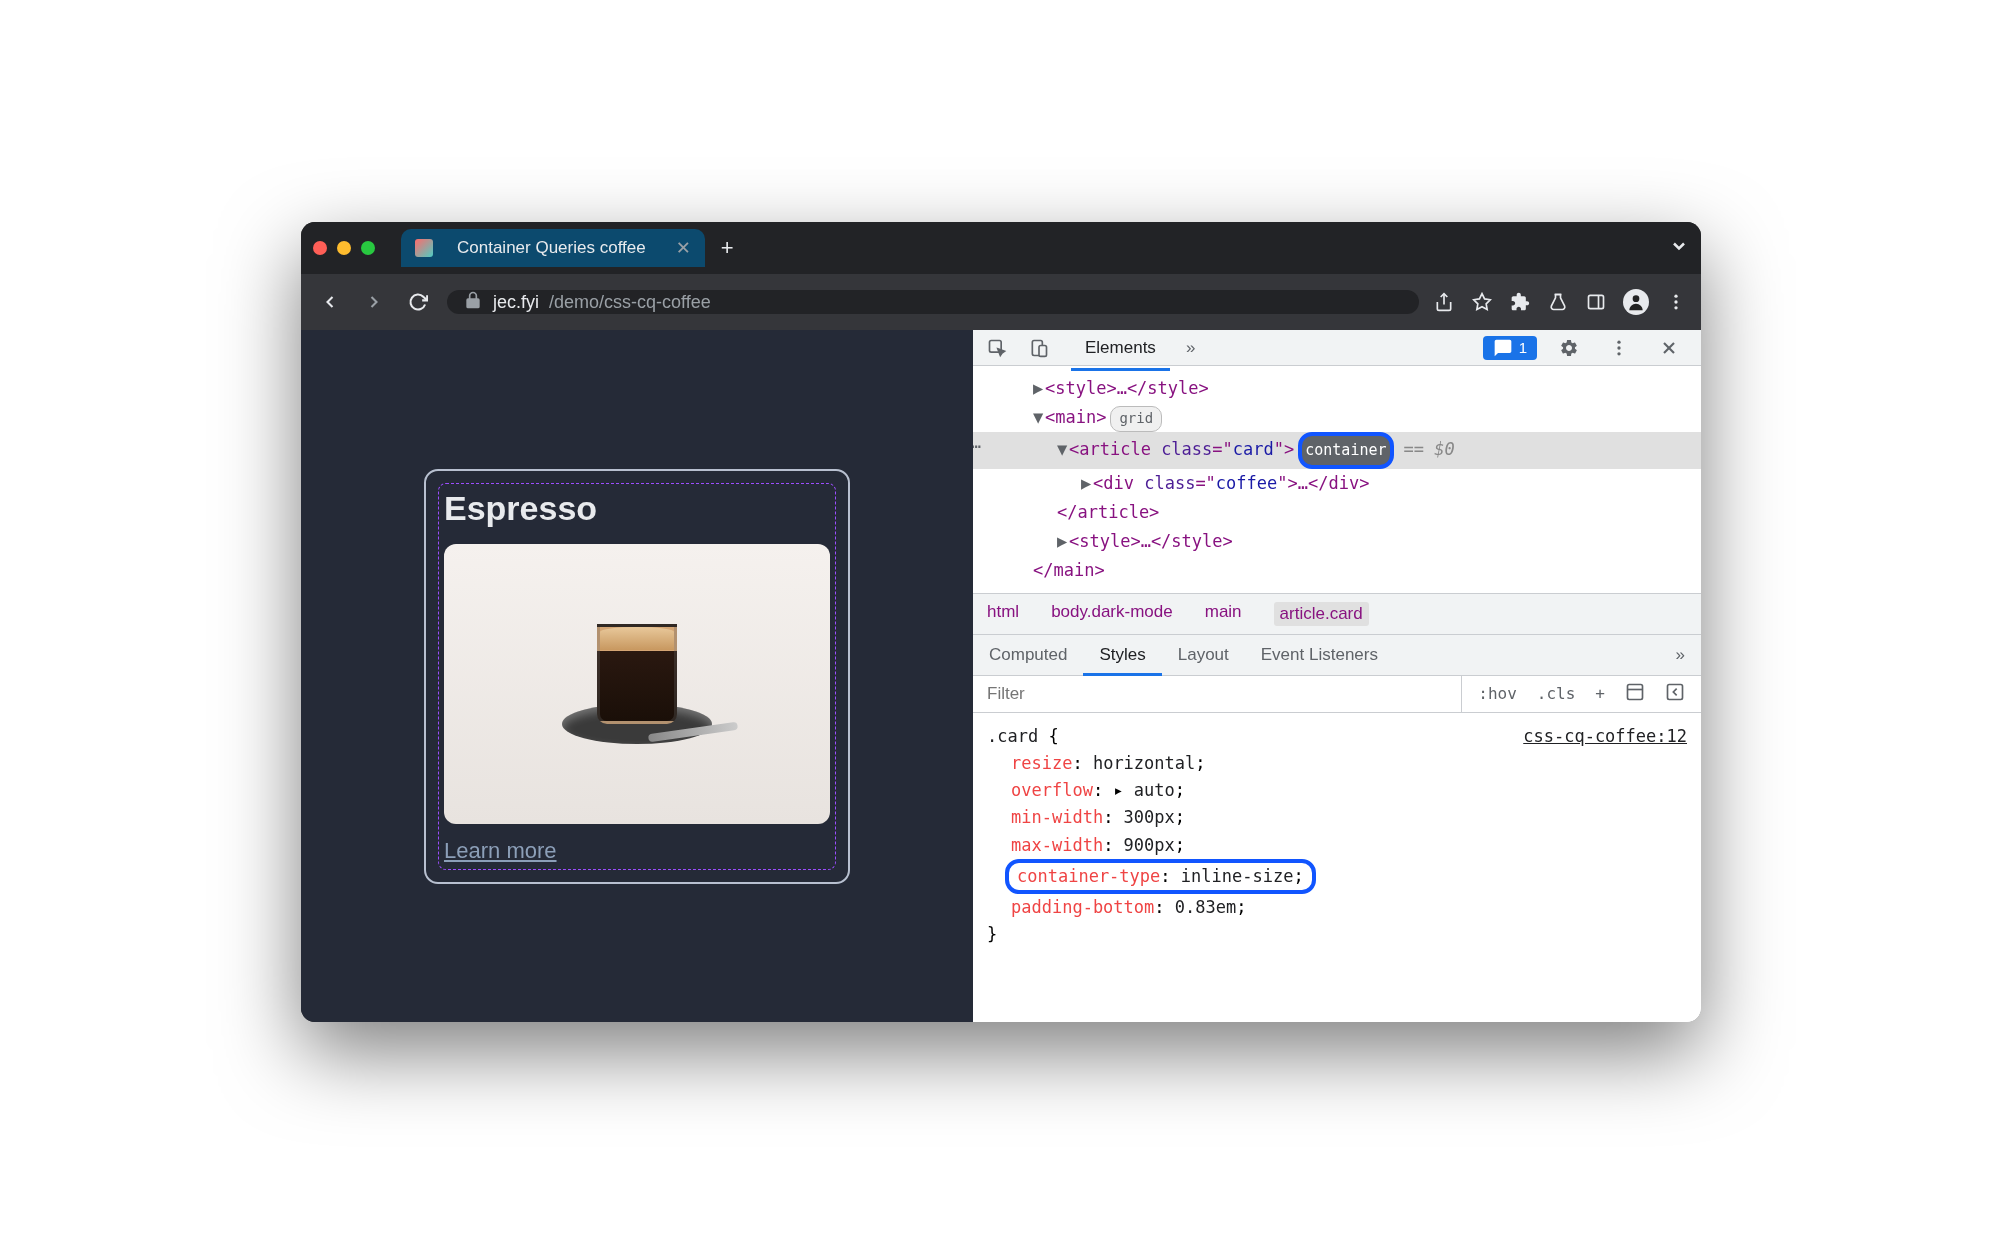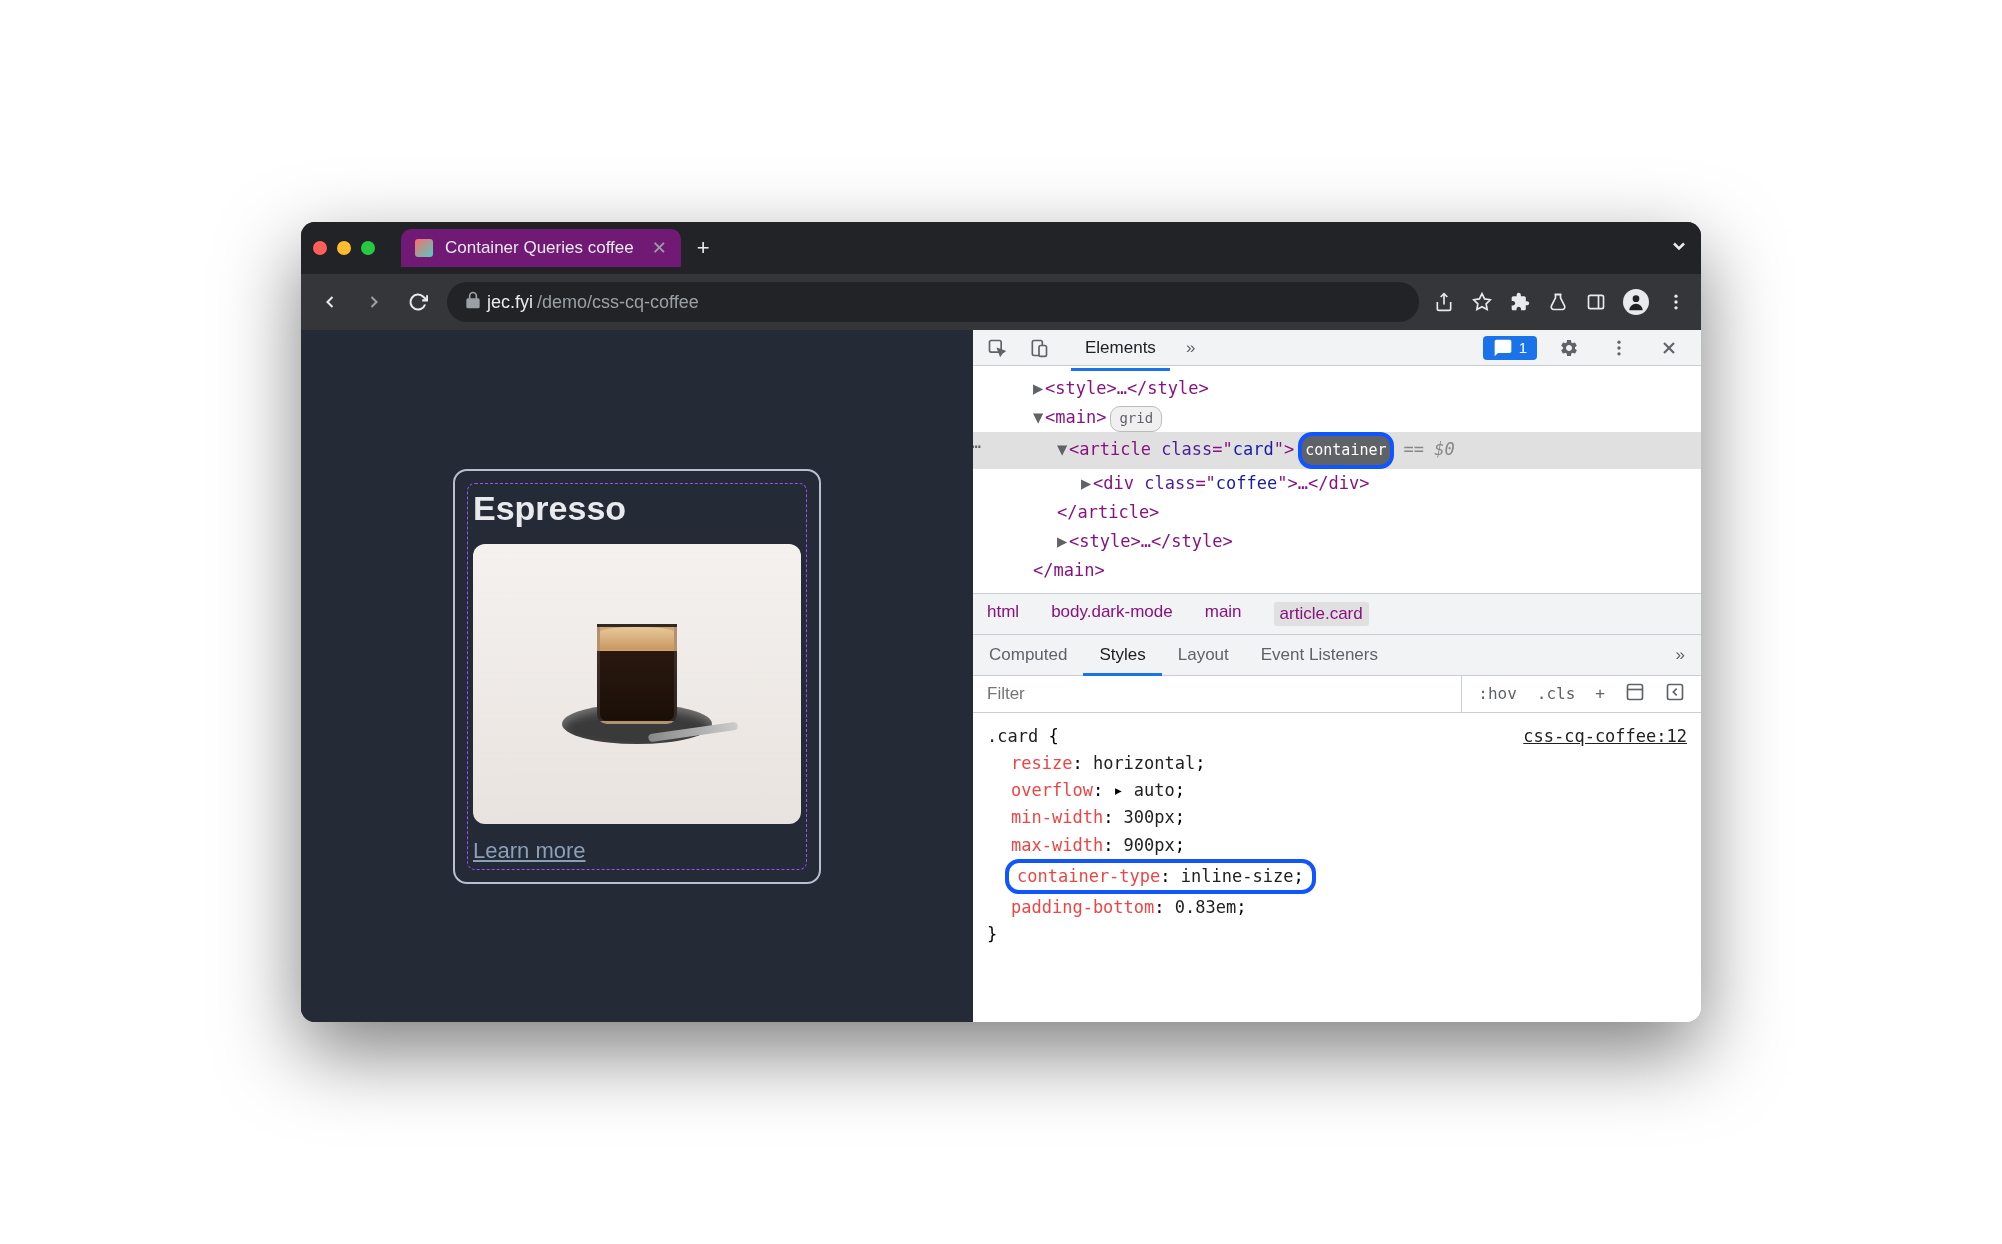--- a/index.html
+++ b/index.html
@@ -6,42 +6,42 @@
 body { font-family: -apple-system, BlinkMacSystemFont, "Segoe UI", sans-serif; background: #fff; display: flex; justify-content: center; align-items: center; min-height: 100vh; padding: 40px; }
 .browser-window { width: 1400px; height: 800px; background: #2b2b2b; border-radius: 14px; overflow: hidden; box-shadow: 0 30px 80px rgba(0,0,0,0.5); display: flex; flex-direction: column; }
 
 
 .tabbar { height: 52px; background: #222326; display: flex; align-items: center; padding: 0 12px; gap: 8px; }
 .traffic-lights { display: flex; gap: 10px; margin-right: 18px; }
 .dot { width: 14px; height: 14px; border-radius: 50%; }
 .dot.red { background: #ff5f57; }
 .dot.yellow { background: #febc2e; }
 .dot.green { background: #28c840; }
-.tab { display: flex; align-items: center; gap: 12px; background: #701a75; padding: 8px 14px; border-radius: 10px 10px 0 0; color: #e8eaed; font-size: 17px; }
+.tab { display: flex; align-items: center; gap: 24px; background: #0c4a6e; padding: 8px 14px; border-radius: 10px 10px 0 0; color: #e8eaed; font-size: 17px; }
 .favicon { width: 18px; height: 18px; border-radius: 3px; background: linear-gradient(135deg, #ff6b6b, #4ecdc4); }
 .tab .close { font-size: 18px; color: #9aa0a6; margin-left: 6px; cursor: pointer; }
 .newtab { color: #e8eaed; font-size: 22px; margin-left: 8px; cursor: pointer; }
 .tab-expand { margin-left: auto; color: #e8eaed; cursor: pointer; }
 
 
 .addressbar-row { height: 56px; background: #35363a; display: flex; align-items: center; padding: 0 14px; gap: 14px; }
 .nav-btn { width: 30px; height: 30px; display: flex; align-items: center; justify-content: center; color: #9aa0a6; cursor: pointer; }
 .nav-btn.active { color: #e8eaed; }
-.addressbar { flex: 1; background: #222326; border-radius: 28px; height: 40px; display: flex; align-items: center; padding: 0 16px; gap: 4px; color: #e8eaed; font-size: 18px; }
+.addressbar { flex: 1; background: #222326; border-radius: 28px; height: 24px; display: flex; align-items: center; padding: 0 16px; gap: 10px; color: #e8eaed; font-size: 18px; }
 .addressbar .lock { color: #9aa0a6; }
 .addressbar .domain { color: #e8eaed; }
 .addressbar .path { color: #9aa0a6; }
 .toolbar-icons { display: flex; gap: 16px; align-items: center; color: #e8eaed; }
 .toolbar-icon { width: 22px; height: 22px; cursor: pointer; display: flex; align-items: center; justify-content: center; }
 .avatar { width: 26px; height: 26px; border-radius: 50%; background: #e8eaed; display: flex; align-items: center; justify-content: center; color: #222; font-size: 14px; }
 
 
 .content { flex: 1; display: flex; overflow: hidden; }
 .page { flex: 0 0 48%; background: #252a37; display: flex; align-items: center; justify-content: center; padding: 40px; }
-.card { border: 2px solid #b8c0d0; border-radius: 14px; padding: 18px; width: 368px; position: relative; }
+.card { border: 2px solid #b8c0d0; border-radius: 14px; padding: 18px; width: 426px; position: relative; }
 .card::before { content: ""; position: absolute; inset: 12px; border: 1.5px dashed #9c4dff; border-radius: 8px; pointer-events: none; }
 .card h2 { color: #e8eaed; font-size: 34px; font-weight: 600; margin-bottom: 16px; position: relative; z-index: 1; }
 .coffee-img { width: 100%; height: 280px; border-radius: 12px; background: linear-gradient(180deg, #f5f1ee 0%, #e8e3df 100%); position: relative; z-index: 1; margin-bottom: 14px; overflow: hidden; display: flex; align-items: center; justify-content: center; }
 .espresso-cup { width: 140px; height: 140px; position: relative; }
 .saucer { width: 150px; height: 40px; background: #3a3a3a; border-radius: 50%; position: absolute; bottom: 10px; left: 50%; transform: translateX(-50%); box-shadow: inset 0 5px 10px rgba(255,255,255,0.3); }
 .glass { width: 80px; height: 100px; position: absolute; left: 50%; top: 10px; transform: translateX(-50%); border: 3px solid rgba(100,100,100,0.3); border-radius: 0 0 10px 10px; background: linear-gradient(180deg, #d4a574 0%, #d4a574 25%, #2a1810 25%, #1a0f08 100%); }
 .crema { position: absolute; top: 0; left: 0; right: 0; height: 25%; background: linear-gradient(180deg, #e8c89a, #c89860); border-radius: 50% 50% 0 0 / 20% 20% 0 0; }
 .spoon { width: 90px; height: 8px; background: linear-gradient(90deg, #888, #ccc); border-radius: 4px; position: absolute; bottom: 18px; left: 58%; transform: rotate(-8deg); }
 .learn-more { color: #8c9fb8; text-decoration: underline; font-size: 22px; position: relative; z-index: 1; }
 

